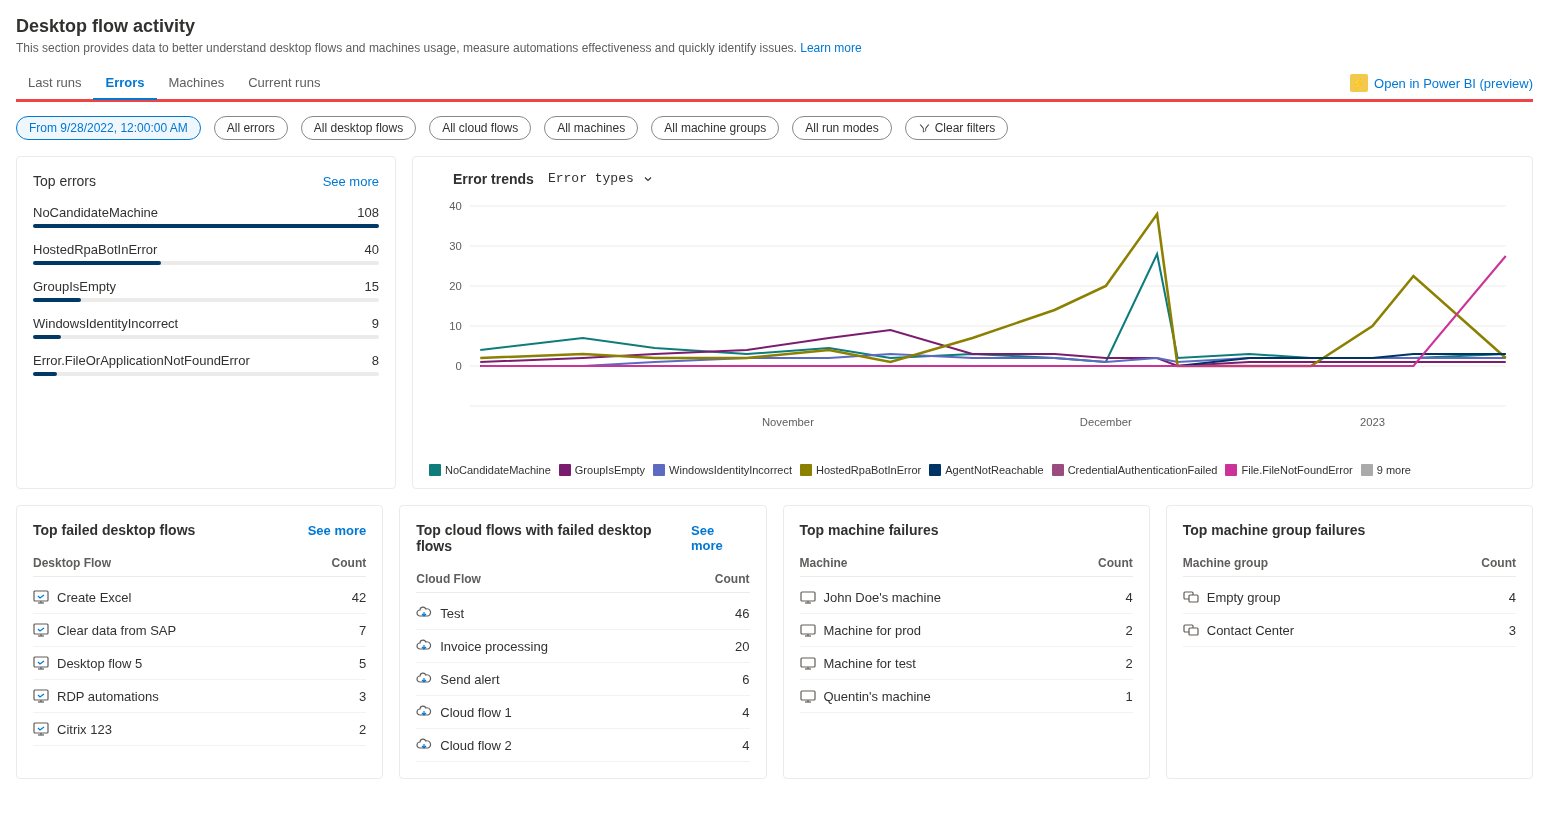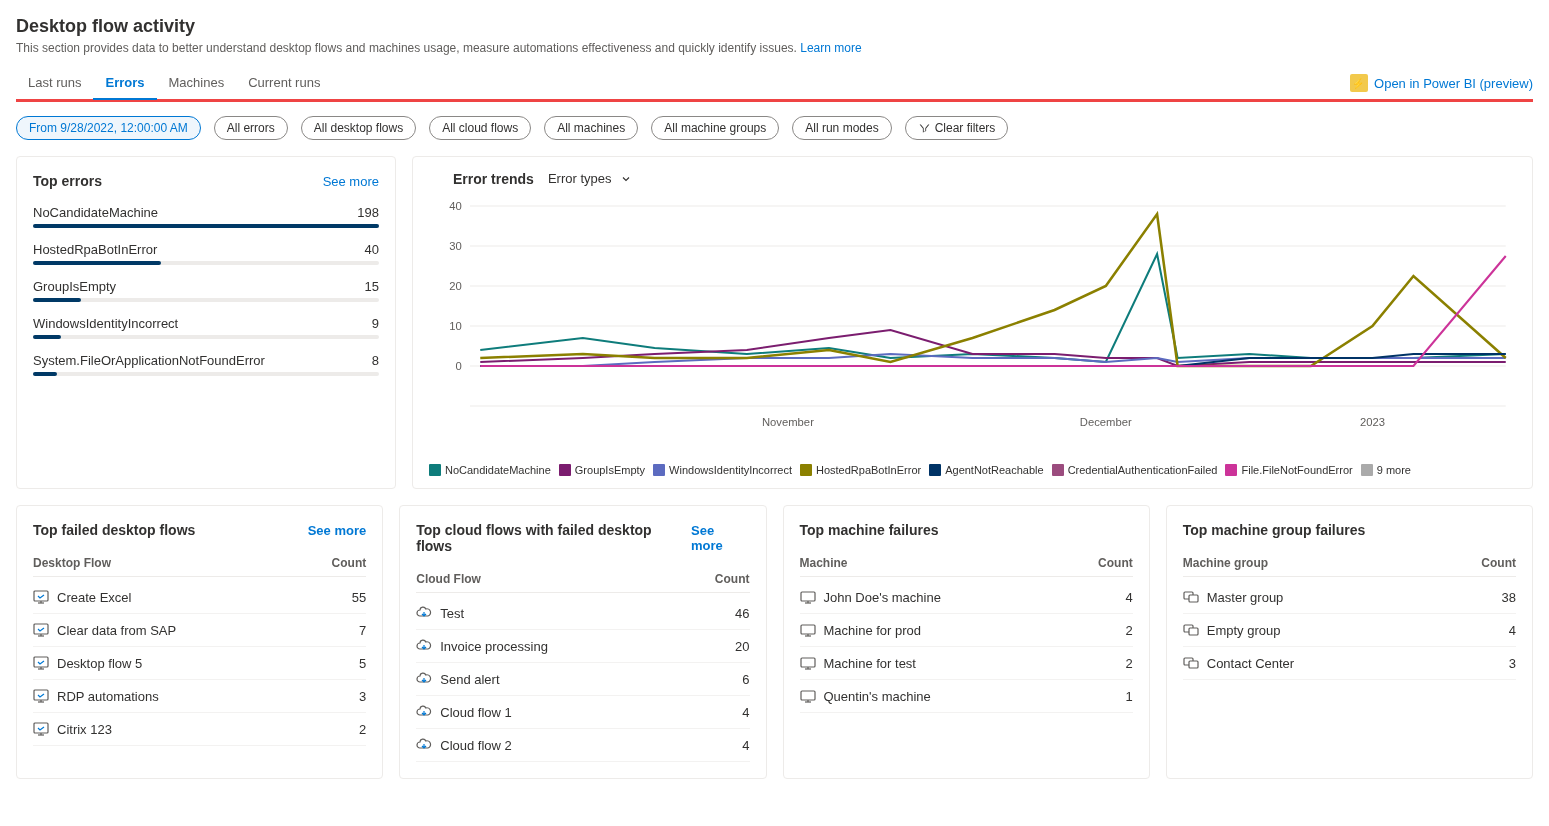--- a/index.html
+++ b/index.html
@@ -18,34 +18,34 @@
     .filters { display: flex; gap: 13px; flex-wrap: wrap; margin-bottom: 16px; align-items: center; }
     .filter-btn { padding: 4px 12px; border: 1px solid #8a8886; border-radius: 16px; background: #fff; cursor: pointer; font-size: 12px; color: #323130; white-space: nowrap; }
     .filter-btn.date-filter { background: #eff6fc; border-color: #0078d4; color: #0078d4; font-weight: 500; }
     .filter-btn.clear { display: flex; align-items: center; gap: 4px; }
     
     .main-grid { display: grid; grid-template-columns: 380px 1fr; gap: 16px; margin-bottom: 16px; }
     
     .card { border: 1px solid #edebe9; border-radius: 4px; padding: 16px; background: #fff; }
     
     .card-header { display: flex; justify-content: space-between; align-items: center; margin-bottom: 16px; }
-    .card-title { font-size: 14px; font-weight: 700; }
+    .card-title { font-size: 14px; font-weight: 400; }
     .see-more { color: #0078d4; font-size: 13px; cursor: pointer; text-decoration: none; }
     
     .error-item { margin-bottom: 14px; }
     .error-row { display: flex; justify-content: space-between; align-items: center; margin-bottom: 4px; }
     .error-name { font-size: 13px; color: #323130; }
     .error-count { font-size: 13px; color: #323130; }
     .error-bar-bg { height: 4px; background: #edebe9; border-radius: 2px; }
     .error-bar { height: 4px; background: #003966; border-radius: 2px; }
     
     .chart-area { padding: 12px 16px; }
     .chart-header { display: flex; align-items: center; gap: 8px; margin-bottom: 8px; }
     .chart-title { font-size: 14px; font-weight: 600; padding-left: 24px; }
-    .error-types-btn { display: flex; align-items: center; gap: 8px; font-size: 13px; color: #323130; cursor: pointer; border: none; background: none; padding: 2px 6px; }
+    .error-types-btn { display: flex; align-items: center; gap: 8px; font-size: 13px; color: #323130; cursor: pointer; border: none; background: none; padding: 2px 6px; font-family: Liberation Mono, monospace; }
     
     .chart-container { position: relative; width: 100%; height: 260px; }
     svg.chart { width: 100%; height: 100%; }
     
     .chart-legend { display: flex; flex-wrap: wrap; gap: 8px; margin-top: 8px; font-size: 11px; align-items: center; }
     .legend-item { display: flex; align-items: center; gap: 4px; }
     .legend-color { width: 12px; height: 12px; border-radius: 1px; }
     
     .bottom-grid { display: grid; grid-template-columns: repeat(4, 1fr); gap: 16px; }
     .table-header { display: flex; justify-content: space-between; padding: 6px 0; border-bottom: 1px solid #edebe9; margin-bottom: 4px; }
@@ -97,21 +97,21 @@
 
   <div class="card">
     <div class="card-header">
       <span class="card-title">Top errors</span>
       <a class="see-more" href="#">See more</a>
     </div>
     <div id="errors-list">
         <div class="error-item">
     <div class="error-row">
       <span class="error-name">NoCandidateMachine</span>
-      <span class="error-count">198</span>
+      <span class="error-count">108</span>
     </div>
     <div class="error-bar-bg">
       <div class="error-bar" style="width:100%"></div>
     </div>
   </div>
         <div class="error-item">
     <div class="error-row">
       <span class="error-name">HostedRpaBotInError</span>
       <span class="error-count">40</span>
     </div>
@@ -132,21 +132,21 @@
     <div class="error-row">
       <span class="error-name">WindowsIdentityIncorrect</span>
       <span class="error-count">9</span>
     </div>
     <div class="error-bar-bg">
       <div class="error-bar" style="width:8%"></div>
     </div>
   </div>
         <div class="error-item">
     <div class="error-row">
-      <span class="error-name">System.FileOrApplicationNotFoundError</span>
+      <span class="error-name">Error.FileOrApplicationNotFoundError</span>
       <span class="error-count">8</span>
     </div>
     <div class="error-bar-bg">
       <div class="error-bar" style="width:7%"></div>
     </div>
   </div>
       </div>
   </div>
 
   <div class="card chart-area">
@@ -241,21 +241,21 @@
       <span class="col-label">Count</span>
     </div>
     <div id="desktop-flows-list">
         <div class="data-row">
     <span class="data-row-name"><svg class="flow-icon" viewBox="0 0 16 16">
               <rect x="1" y="2" width="14" height="10" rx="1" fill="none" stroke="#605e5c" stroke-width="1.2"></rect>
               <line x1="8" y1="12" x2="8" y2="14" stroke="#605e5c" stroke-width="1.2"></line>
               <line x1="5" y1="14" x2="11" y2="14" stroke="#605e5c" stroke-width="1.2"></line>
               <path d="M5 7l2 2 4-3" fill="none" stroke="#0078d4" stroke-width="1.2"></path>
             </svg>Create Excel</span>
-    <span class="data-row-count">55</span>
+    <span class="data-row-count">42</span>
   </div>
         <div class="data-row">
     <span class="data-row-name"><svg class="flow-icon" viewBox="0 0 16 16">
               <rect x="1" y="2" width="14" height="10" rx="1" fill="none" stroke="#605e5c" stroke-width="1.2"></rect>
               <line x1="8" y1="12" x2="8" y2="14" stroke="#605e5c" stroke-width="1.2"></line>
               <line x1="5" y1="14" x2="11" y2="14" stroke="#605e5c" stroke-width="1.2"></line>
               <path d="M5 7l2 2 4-3" fill="none" stroke="#0078d4" stroke-width="1.2"></path>
             </svg>Clear data from SAP</span>
     <span class="data-row-count">7</span>
   </div>
@@ -387,27 +387,20 @@
     </div>
     <div class="table-header">
       <span class="col-label">Machine group</span>
       <span class="col-label">Count</span>
     </div>
     <div id="machine-group-failures-list">
         <div class="data-row">
     <span class="data-row-name"><svg class="flow-icon" viewBox="0 0 16 16">
               <rect x="1" y="3" width="9" height="7" rx="1" fill="none" stroke="#605e5c" stroke-width="1.2"></rect>
               <rect x="6" y="6" width="9" height="7" rx="1" fill="#fff" stroke="#605e5c" stroke-width="1.2"></rect>
-            </svg>Master group</span>
-    <span class="data-row-count">38</span>
-  </div>
-        <div class="data-row">
-    <span class="data-row-name"><svg class="flow-icon" viewBox="0 0 16 16">
-              <rect x="1" y="3" width="9" height="7" rx="1" fill="none" stroke="#605e5c" stroke-width="1.2"></rect>
-              <rect x="6" y="6" width="9" height="7" rx="1" fill="#fff" stroke="#605e5c" stroke-width="1.2"></rect>
             </svg>Empty group</span>
     <span class="data-row-count">4</span>
   </div>
         <div class="data-row">
     <span class="data-row-name"><svg class="flow-icon" viewBox="0 0 16 16">
               <rect x="1" y="3" width="9" height="7" rx="1" fill="none" stroke="#605e5c" stroke-width="1.2"></rect>
               <rect x="6" y="6" width="9" height="7" rx="1" fill="#fff" stroke="#605e5c" stroke-width="1.2"></rect>
             </svg>Contact Center</span>
     <span class="data-row-count">3</span>
   </div>

